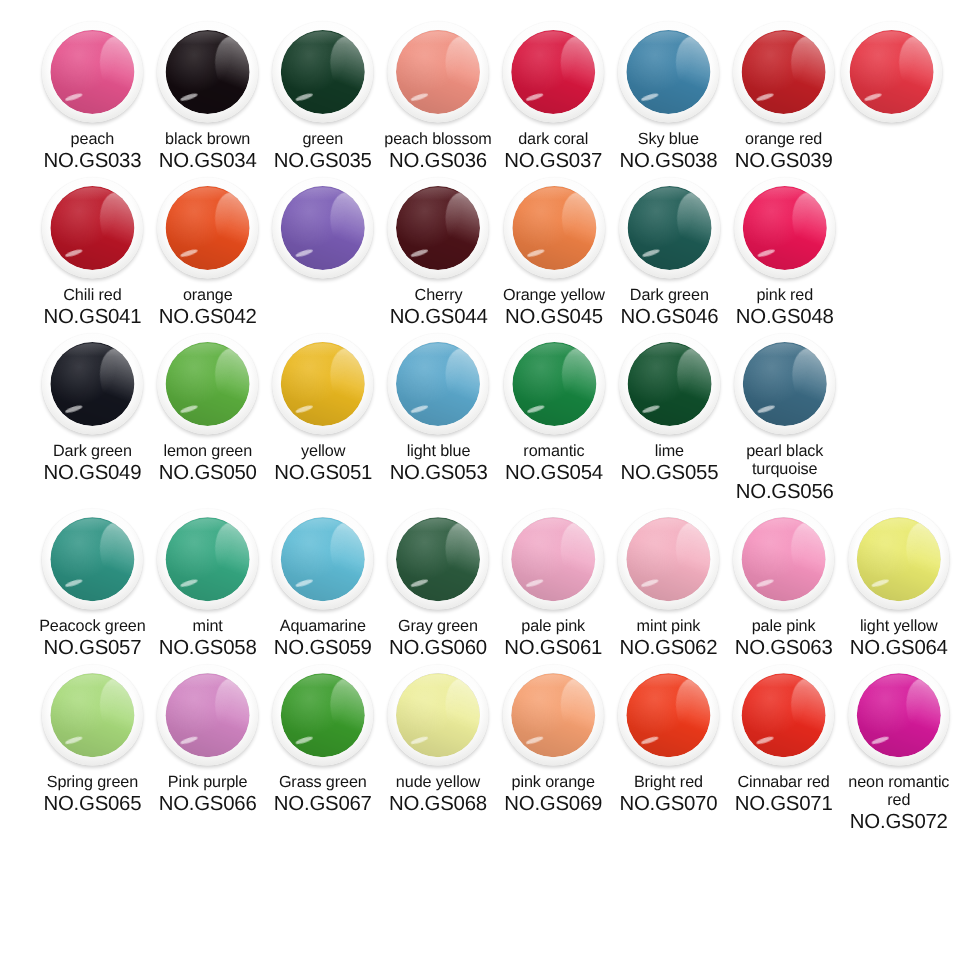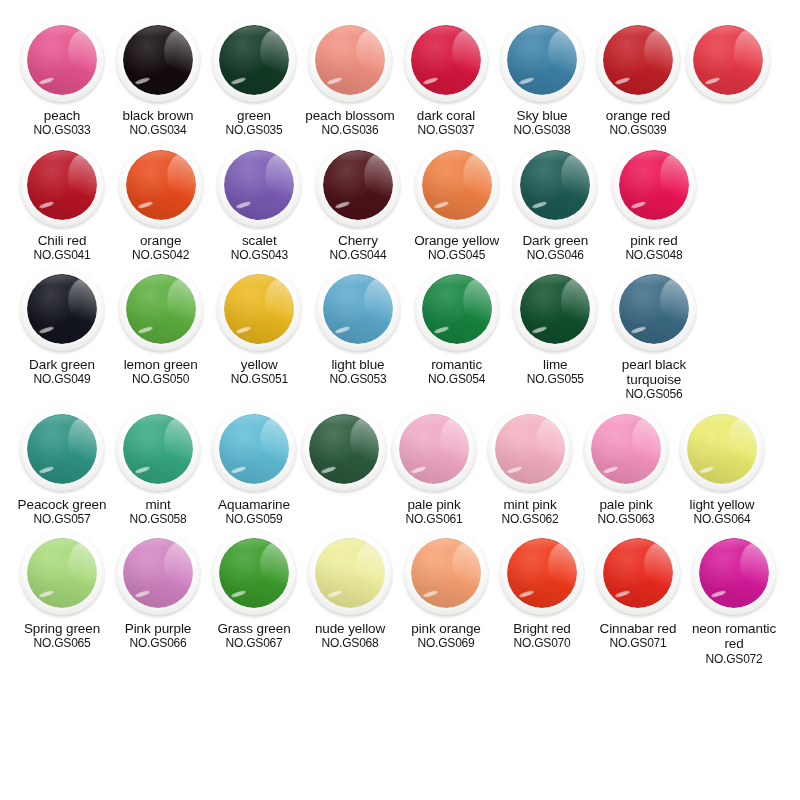--- a/index.html
+++ b/index.html
@@ -14,21 +14,21 @@
     overflow: hidden;
     font-family: "Liberation Sans", "DejaVu Sans", sans-serif;
     color: #1a1a1a;
     -webkit-font-smoothing: antialiased;
   }
 
   #chart-sheet {
     width: 716px;
     height: 800px;
     box-sizing: border-box;
-    padding: 18px 6px 4px 6px;
+    padding: 18px 6px 4px 21px;
     display: flex;
     flex-direction: column;
     justify-content: flex-start;
   }
 
   .swatch-row {
     display: flex;
     flex-direction: row;
     justify-content: space-between;
     align-items: flex-start;
@@ -133,21 +133,21 @@
     font-size: 13.5px;
     letter-spacing: -0.1px;
     color: #141414;
     white-space: nowrap;
   }
   .color-name.wrap {
     white-space: normal;
   }
 
   .color-code {
-    font-size: 12px;
+    font-size: 17px;
     letter-spacing: -0.2px;
     color: #141414;
     margin-top: 1px;
     white-space: nowrap;
   }
 </style>
 </head>
 <body style="background: rgb(255, 255, 255);">
 
 <div id="chart-sheet">
@@ -303,24 +303,20 @@
       <div class="swatch-cell">
         <div class="pot">
           <div class="gel">
             <div class="gel-fill" style="background: rgb(122, 92, 181);"></div>
             <div class="gel-shade"></div>
             <div class="gel-rimlight"></div>
             <div class="gel-gloss"></div>
             <div class="gel-spec"></div>
           </div>
         </div>
-        <div class="labels">
-          <div class="color-name">scalet</div>
-          <div class="color-code">NO.GS043</div>
-        </div>
       </div>
       <div class="swatch-cell">
         <div class="pot">
           <div class="gel">
             <div class="gel-fill" style="background: rgb(78, 19, 25);"></div>
             <div class="gel-shade"></div>
             <div class="gel-rimlight"></div>
             <div class="gel-gloss"></div>
             <div class="gel-spec"></div>
           </div>
@@ -532,20 +528,24 @@
       <div class="swatch-cell">
         <div class="pot">
           <div class="gel">
             <div class="gel-fill" style="background: rgb(44, 91, 62);"></div>
             <div class="gel-shade"></div>
             <div class="gel-rimlight"></div>
             <div class="gel-gloss"></div>
             <div class="gel-spec"></div>
           </div>
         </div>
+        <div class="labels">
+          <div class="color-name">Gray green</div>
+          <div class="color-code">NO.GS060</div>
+        </div>
       </div>
       <div class="swatch-cell">
         <div class="pot">
           <div class="gel">
             <div class="gel-fill" style="background: rgb(240, 168, 198);"></div>
             <div class="gel-shade"></div>
             <div class="gel-rimlight"></div>
             <div class="gel-gloss"></div>
             <div class="gel-spec"></div>
           </div>

